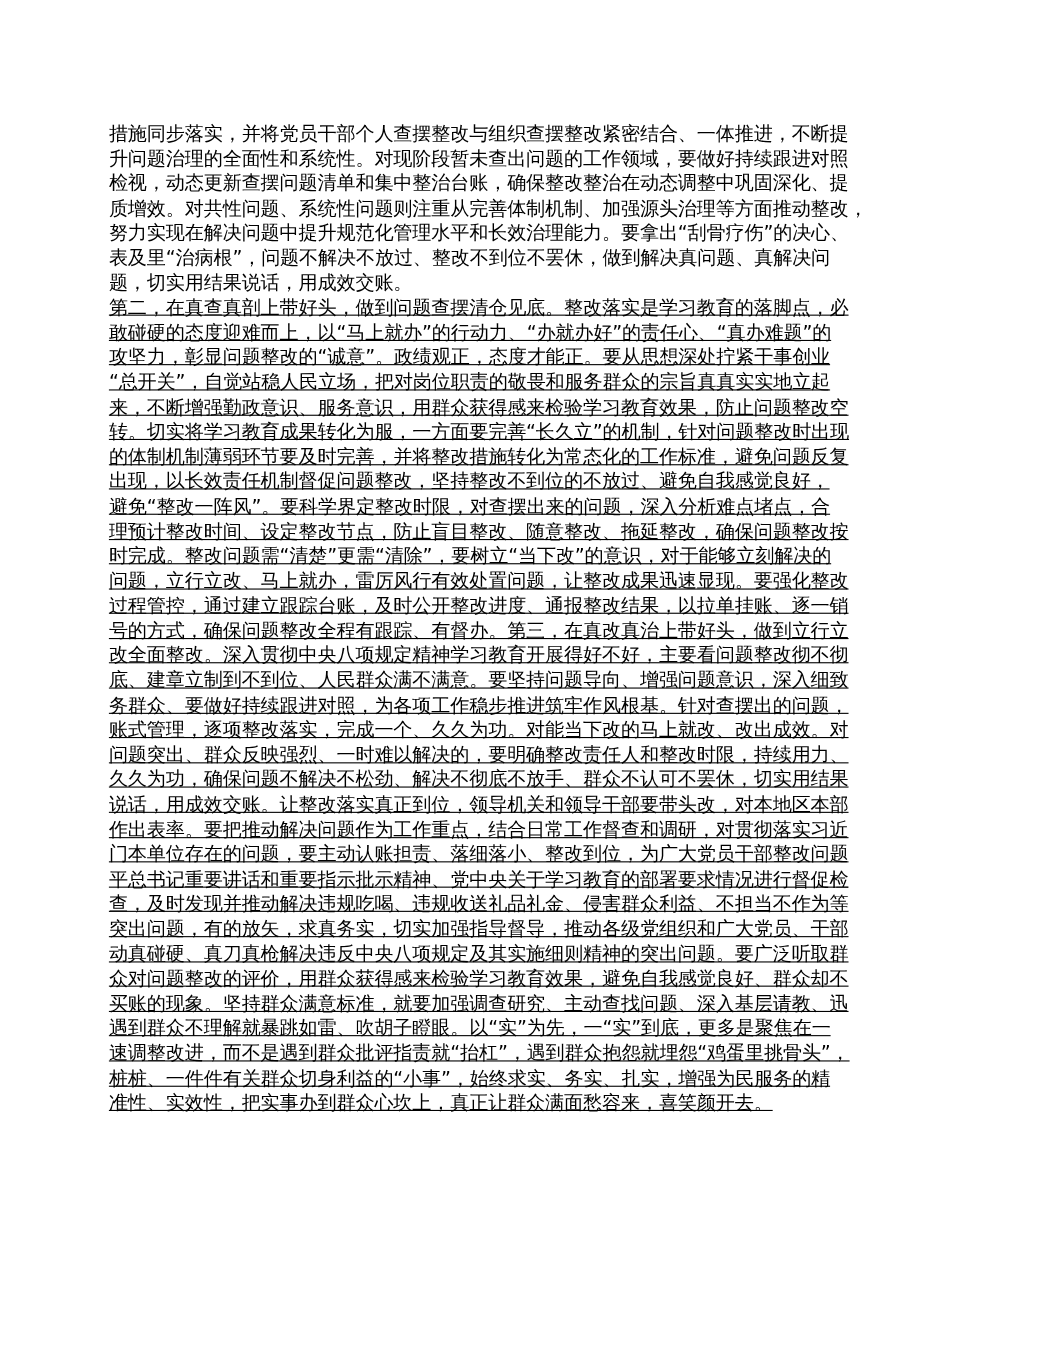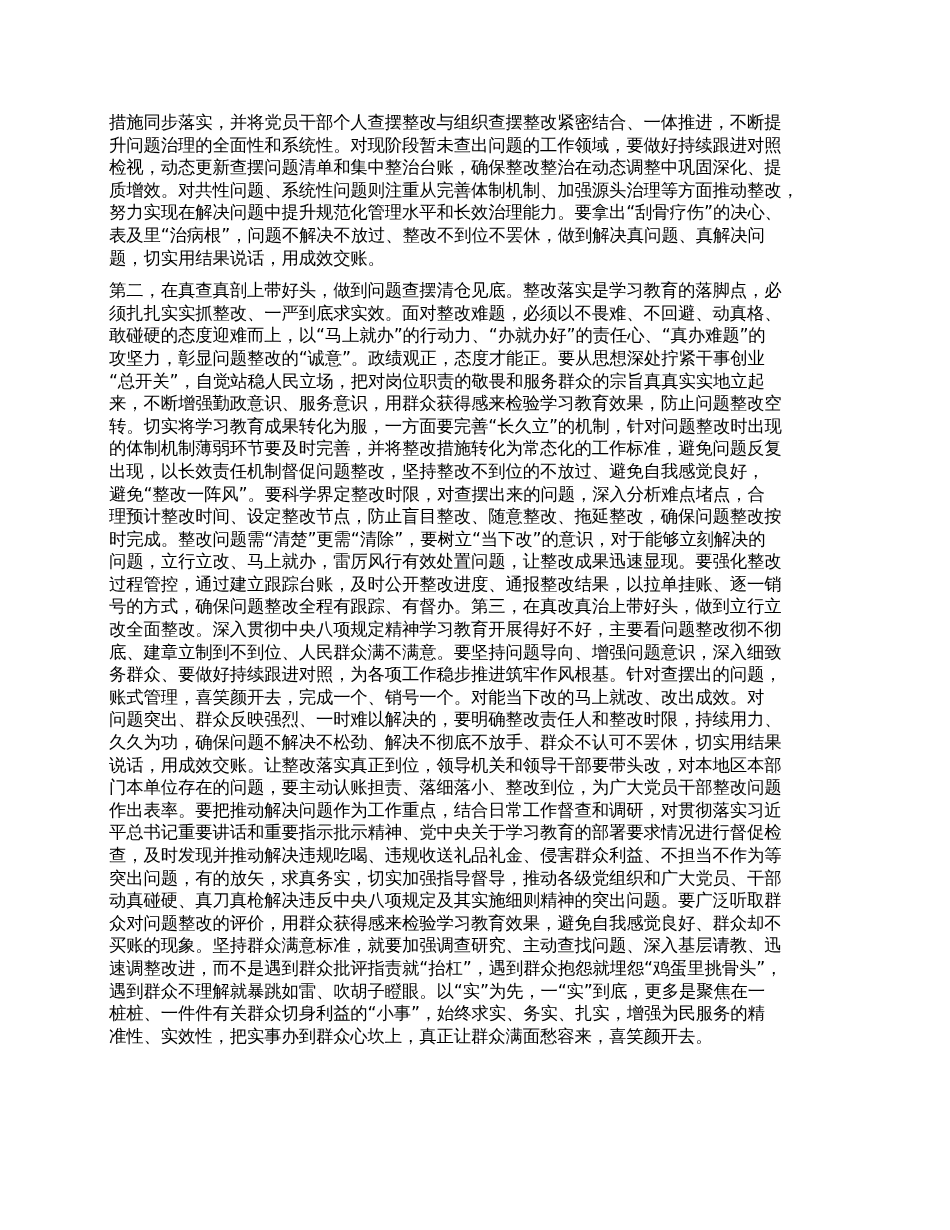--- a/index.html
+++ b/index.html
@@ -10,29 +10,30 @@
     body {
       width: 950px;
       height: 1230px;
       position: relative;
       overflow: hidden;
       font-family: "DejaVu Sans", "Liberation Sans", sans-serif;
       color: #000000;
     }
     .page {
       position: absolute;
-      left: 109px;
+      left: 99px;
       top: 111px;
       width: 740px;
     }
     .paragraph {
       margin: 0;
     }
     .paragraph + .paragraph {
-      margin-top: 10px;
+      margin-top: 0;
+      text-decoration: underline;
     }
     .line {
       display: block;
       font-size: 17.4px;
       line-height: 22.6px;
       height: 22.6px;
       white-space: nowrap;
       letter-spacing: -0.15px;
     }
   </style>
@@ -44,47 +45,46 @@
       <span class="line">措施同步落实，并将党员干部个人查摆整改与组织查摆整改紧密结合、一体推进，不断提</span>
       <span class="line">升问题治理的全面性和系统性。对现阶段暂未查出问题的工作领域，要做好持续跟进对照</span>
       <span class="line">检视，动态更新查摆问题清单和集中整治台账，确保整改整治在动态调整中巩固深化、提</span>
       <span class="line">质增效。对共性问题、系统性问题则注重从完善体制机制、加强源头治理等方面推动整改，</span>
       <span class="line">努力实现在解决问题中提升规范化管理水平和长效治理能力。要拿出“刮骨疗伤”的决心、</span>
       <span class="line">表及里“治病根”，问题不解决不放过、整改不到位不罢休，做到解决真问题、真解决问</span>
       <span class="line">题，切实用结果说话，用成效交账。</span>
     </p>
   <p class="paragraph" id="para-1">
       <span class="line">第二，在真查真剖上带好头，做到问题查摆清仓见底。整改落实是学习教育的落脚点，必</span>
-      <span class="line">须扎扎实实抓整改、一严到底求实效。面对整改难题，必须以不畏难、不回避、动真格、</span>
       <span class="line">敢碰硬的态度迎难而上，以“马上就办”的行动力、“办就办好”的责任心、“真办难题”的</span>
       <span class="line">攻坚力，彰显问题整改的“诚意”。政绩观正，态度才能正。要从思想深处拧紧干事创业</span>
       <span class="line">“总开关”，自觉站稳人民立场，把对岗位职责的敬畏和服务群众的宗旨真真实实地立起</span>
       <span class="line">来，不断增强勤政意识、服务意识，用群众获得感来检验学习教育效果，防止问题整改空</span>
       <span class="line">转。切实将学习教育成果转化为服，一方面要完善“长久立”的机制，针对问题整改时出现</span>
       <span class="line">的体制机制薄弱环节要及时完善，并将整改措施转化为常态化的工作标准，避免问题反复</span>
       <span class="line">出现，以长效责任机制督促问题整改，坚持整改不到位的不放过、避免自我感觉良好，</span>
       <span class="line">避免“整改一阵风”。要科学界定整改时限，对查摆出来的问题，深入分析难点堵点，合</span>
       <span class="line">理预计整改时间、设定整改节点，防止盲目整改、随意整改、拖延整改，确保问题整改按</span>
       <span class="line">时完成。整改问题需“清楚”更需“清除”，要树立“当下改”的意识，对于能够立刻解决的</span>
       <span class="line">问题，立行立改、马上就办，雷厉风行有效处置问题，让整改成果迅速显现。要强化整改</span>
       <span class="line">过程管控，通过建立跟踪台账，及时公开整改进度、通报整改结果，以拉单挂账、逐一销</span>
       <span class="line">号的方式，确保问题整改全程有跟踪、有督办。第三，在真改真治上带好头，做到立行立</span>
       <span class="line">改全面整改。深入贯彻中央八项规定精神学习教育开展得好不好，主要看问题整改彻不彻</span>
       <span class="line">底、建章立制到不到位、人民群众满不满意。要坚持问题导向、增强问题意识，深入细致</span>
       <span class="line">务群众、要做好持续跟进对照，为各项工作稳步推进筑牢作风根基。针对查摆出的问题，</span>
-      <span class="line">账式管理，喜笑颜开去，完成一个、销号一个。对能当下改的马上就改、改出成效。对</span>
+      <span class="line">账式管理，逐项整改落实，完成一个、久久为功。对能当下改的马上就改、改出成效。对</span>
       <span class="line">问题突出、群众反映强烈、一时难以解决的，要明确整改责任人和整改时限，持续用力、</span>
       <span class="line">久久为功，确保问题不解决不松劲、解决不彻底不放手、群众不认可不罢休，切实用结果</span>
       <span class="line">说话，用成效交账。让整改落实真正到位，领导机关和领导干部要带头改，对本地区本部</span>
+      <span class="line">作出表率。要把推动解决问题作为工作重点，结合日常工作督查和调研，对贯彻落实习近</span>
       <span class="line">门本单位存在的问题，要主动认账担责、落细落小、整改到位，为广大党员干部整改问题</span>
-      <span class="line">作出表率。要把推动解决问题作为工作重点，结合日常工作督查和调研，对贯彻落实习近</span>
       <span class="line">平总书记重要讲话和重要指示批示精神、党中央关于学习教育的部署要求情况进行督促检</span>
       <span class="line">查，及时发现并推动解决违规吃喝、违规收送礼品礼金、侵害群众利益、不担当不作为等</span>
       <span class="line">突出问题，有的放矢，求真务实，切实加强指导督导，推动各级党组织和广大党员、干部</span>
       <span class="line">动真碰硬、真刀真枪解决违反中央八项规定及其实施细则精神的突出问题。要广泛听取群</span>
       <span class="line">众对问题整改的评价，用群众获得感来检验学习教育效果，避免自我感觉良好、群众却不</span>
       <span class="line">买账的现象。坚持群众满意标准，就要加强调查研究、主动查找问题、深入基层请教、迅</span>
+      <span class="line">遇到群众不理解就暴跳如雷、吹胡子瞪眼。以“实”为先，一“实”到底，更多是聚焦在一</span>
       <span class="line">速调整改进，而不是遇到群众批评指责就“抬杠”，遇到群众抱怨就埋怨“鸡蛋里挑骨头”，</span>
-      <span class="line">遇到群众不理解就暴跳如雷、吹胡子瞪眼。以“实”为先，一“实”到底，更多是聚焦在一</span>
       <span class="line">桩桩、一件件有关群众切身利益的“小事”，始终求实、务实、扎实，增强为民服务的精</span>
       <span class="line">准性、实效性，把实事办到群众心坎上，真正让群众满面愁容来，喜笑颜开去。</span>
     </p>
 </div>
 
 </body></html>

